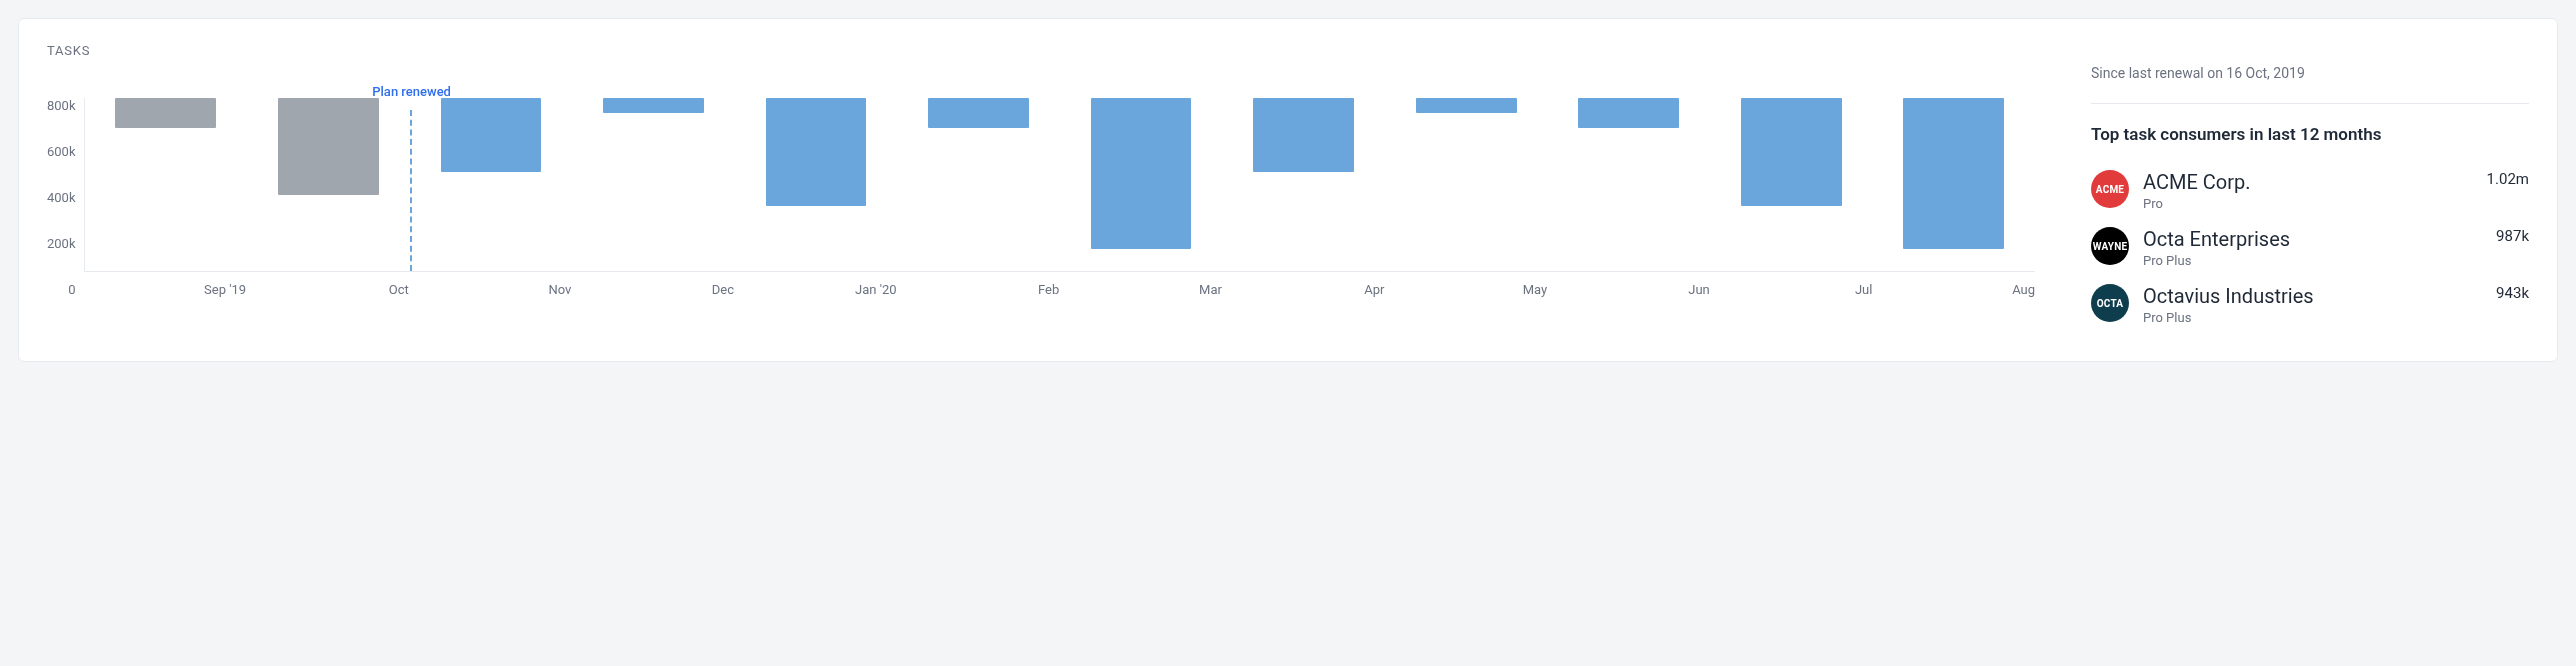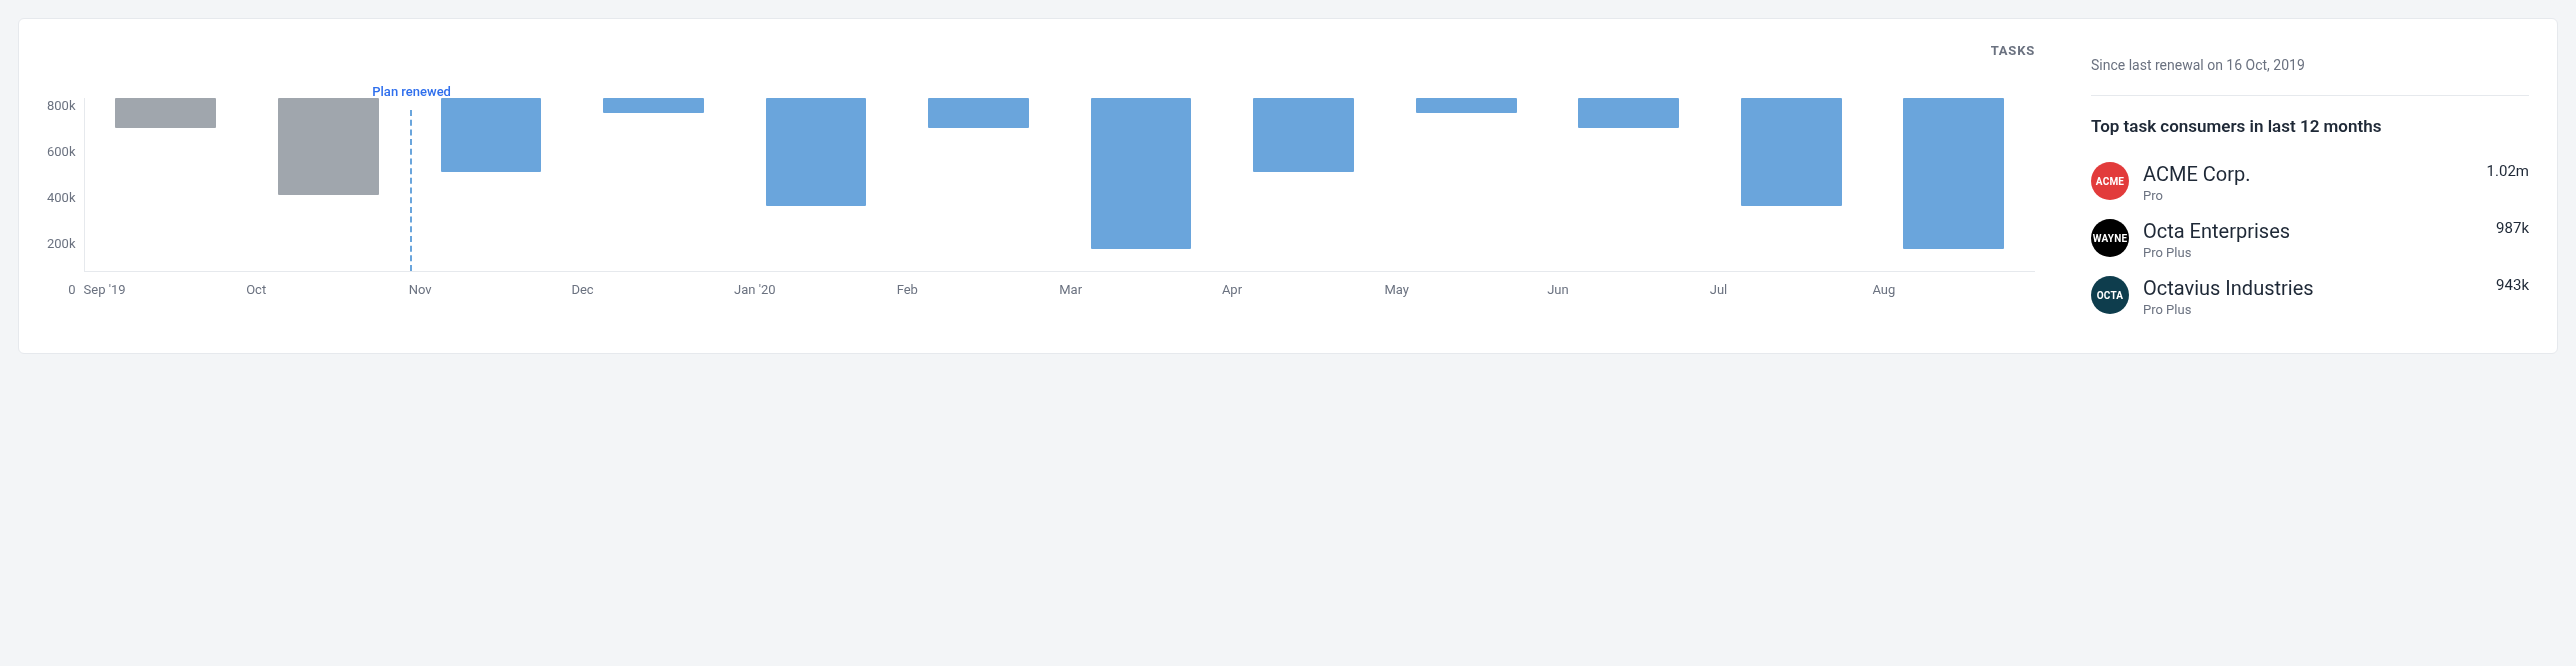--- a/index.html
+++ b/index.html
@@ -29,26 +29,25 @@
     border-radius:6px;
     padding:24px 28px 28px 28px;
     display:flex;
     gap:56px;
     min-width:1483px;
   }
   
   .chart-pane{flex:1;min-width:0}
   .chart-title{
     font-size:13px;
-    font-weight:700;
+    font-weight:400;
     letter-spacing:.06em;
     color:var(--muted);
     text-transform:uppercase;
     margin-bottom:40px;
-    text-align:right;
   }
   .chart-wrap{display:flex;align-items:stretch;width:100%}
   .y-axis{
     display:flex;
     flex-direction:column-reverse;
     justify-content:space-between;
     align-items:flex-end;
     padding-right:8px;
     height:199px;
     font-size:13px;
@@ -81,21 +80,21 @@
     border-radius:1px;
   }
   .bar.gray{background:var(--gray-bar)}
   .x-axis{
     display:flex;
     margin-left:0;
     padding-top:10px;
     font-size:13px;
     color:var(--muted);
   }
-  .x-axis .xcol{flex:1;text-align:left}
+  .x-axis .xcol{flex:1;text-align:right}
   
   .marker{
     position:absolute;top:12px;bottom:0;
     border-left:2px dashed var(--blue);
     pointer-events:none;
   }
   .marker-label{
     position:absolute;
     top:-26px;
     left:0;
@@ -110,21 +109,21 @@
     width:438px;
     flex-shrink:0;
   }
   .stat-line{
     font-size:22px;
     font-weight:600;
     color:var(--text);
   }
   .stat-line .num{color:var(--blue-strong)}
   .stat-sub{
-    margin-top:14px;
+    margin-top:22px;
     font-size:14px;
     color:var(--muted);
   }
   .hr{margin:22px 0 20px 0;height:1px;background:var(--divider)}
   .side-h{
     font-size:17px;
     font-weight:600;
     margin-bottom:18px;
   }
   .row{

